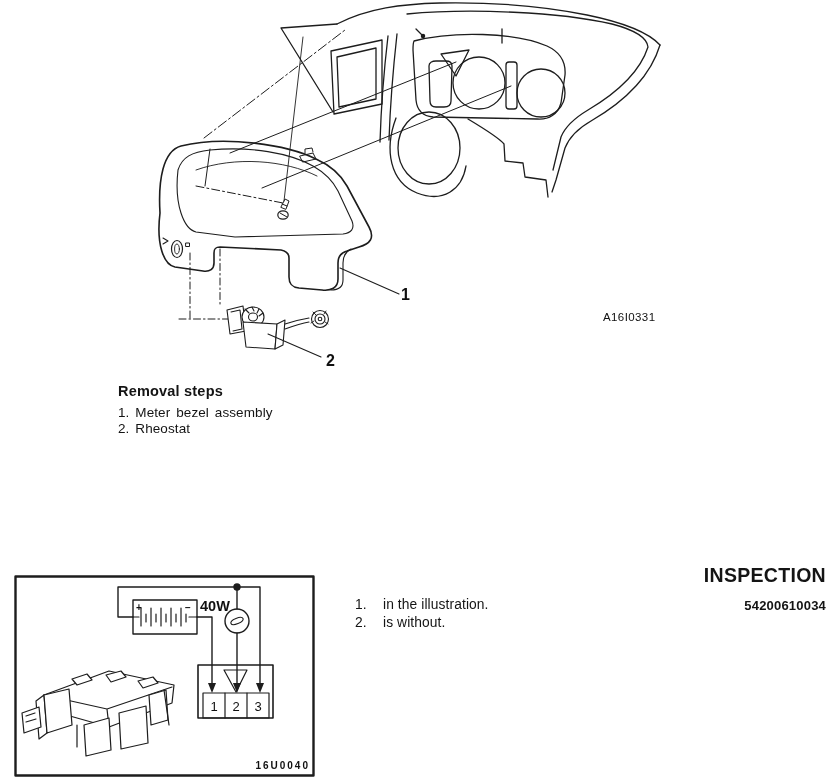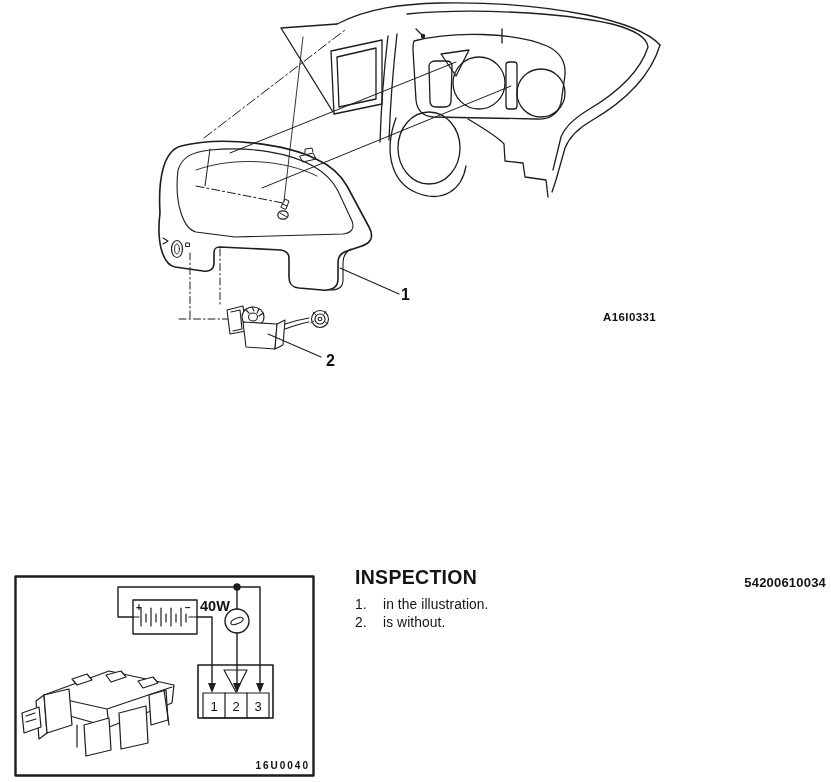--- a/index.html
+++ b/index.html
@@ -2,25 +2,25 @@
 <html><head>
 <meta charset="utf-8">
 <style>
   html,body{margin:0;padding:0;background:#fff;}
   .page{position:relative;width:831px;height:782px;background:#fff;overflow:hidden;
         font-family:"Liberation Sans", sans-serif;color:#141414;}
   svg{position:absolute;left:0;top:0;}
   .lineart{stroke:#1d1d1d;fill:none;stroke-linecap:round;stroke-linejoin:round;}
   .lbl{position:absolute;color:#101010;}
   .callout{font-size:16px;font-weight:bold;}
-  .figcode{font-size:11.5px;font-weight:bold;letter-spacing:.4px;}
+  .figcode{font-size:11.5px;font-weight:normal;letter-spacing:.4px;}
   .removal{position:absolute;left:118px;top:383px;width:260px;}
   .removal-title{font-size:14.5px;font-weight:bold;margin-bottom:6px;letter-spacing:.2px;}
   .removal-step{font-size:13.5px;line-height:16px;word-spacing:2px;letter-spacing:.1px;}
-  .insp-head{position:absolute;left:355px;top:564px;width:471px;display:flex;justify-content:space-between;align-items:center;}
+  .insp-head{position:absolute;left:355px;top:564px;width:471px;display:flex;justify-content:space-between;align-items:flex-end;flex-direction:column;}
   .insp-title{font-size:19.5px;font-weight:bold;letter-spacing:.3px;}
   .insp-code{font-size:13px;font-weight:bold;margin-top:11px;letter-spacing:.2px;}
   .insp-list{position:absolute;left:355px;top:597px;width:471px;font-size:13.8px;line-height:16.2px;letter-spacing:.1px;}
   .insp-item{display:flex;margin-bottom:2px;}
   .insp-num{width:28px;flex:0 0 28px;}
   .insp-lines{width:443px;}
   .jline{text-align:justify;text-align-last:justify;}
   .svgtxt{font-family:"Liberation Sans",sans-serif;fill:#101010;}
 </style>
 </head>
@@ -116,20 +116,25 @@
     <g class="lineart" stroke-width="1.1">
       <path d="M 340,268 L 399,294"></path>
       <path d="M 268,334 L 321,357"></path>
     </g>
   </svg>
 
   <div class="lbl callout" style="left:401px;top:286px;">1</div>
   <div class="lbl callout" style="left:326px;top:352px;">2</div>
   <div class="lbl figcode" style="left:603px;top:311px;">A16I0331</div>
 
+  <div class="removal">
+    <div class="removal-title">Removal steps</div>
+    <div class="removal-step">1. Meter bezel assembly</div>
+    <div class="removal-step">2. Rheostat</div>
+  </div>
 
   <div class="insp-head">
     <div class="insp-title">INSPECTION</div>
     <div class="insp-code">54200610034</div>
   </div>
   <div class="insp-list">
     <div class="insp-item">
       <div class="insp-num">1.</div>
       <div class="insp-lines">
         <div>in the illustration.</div>

